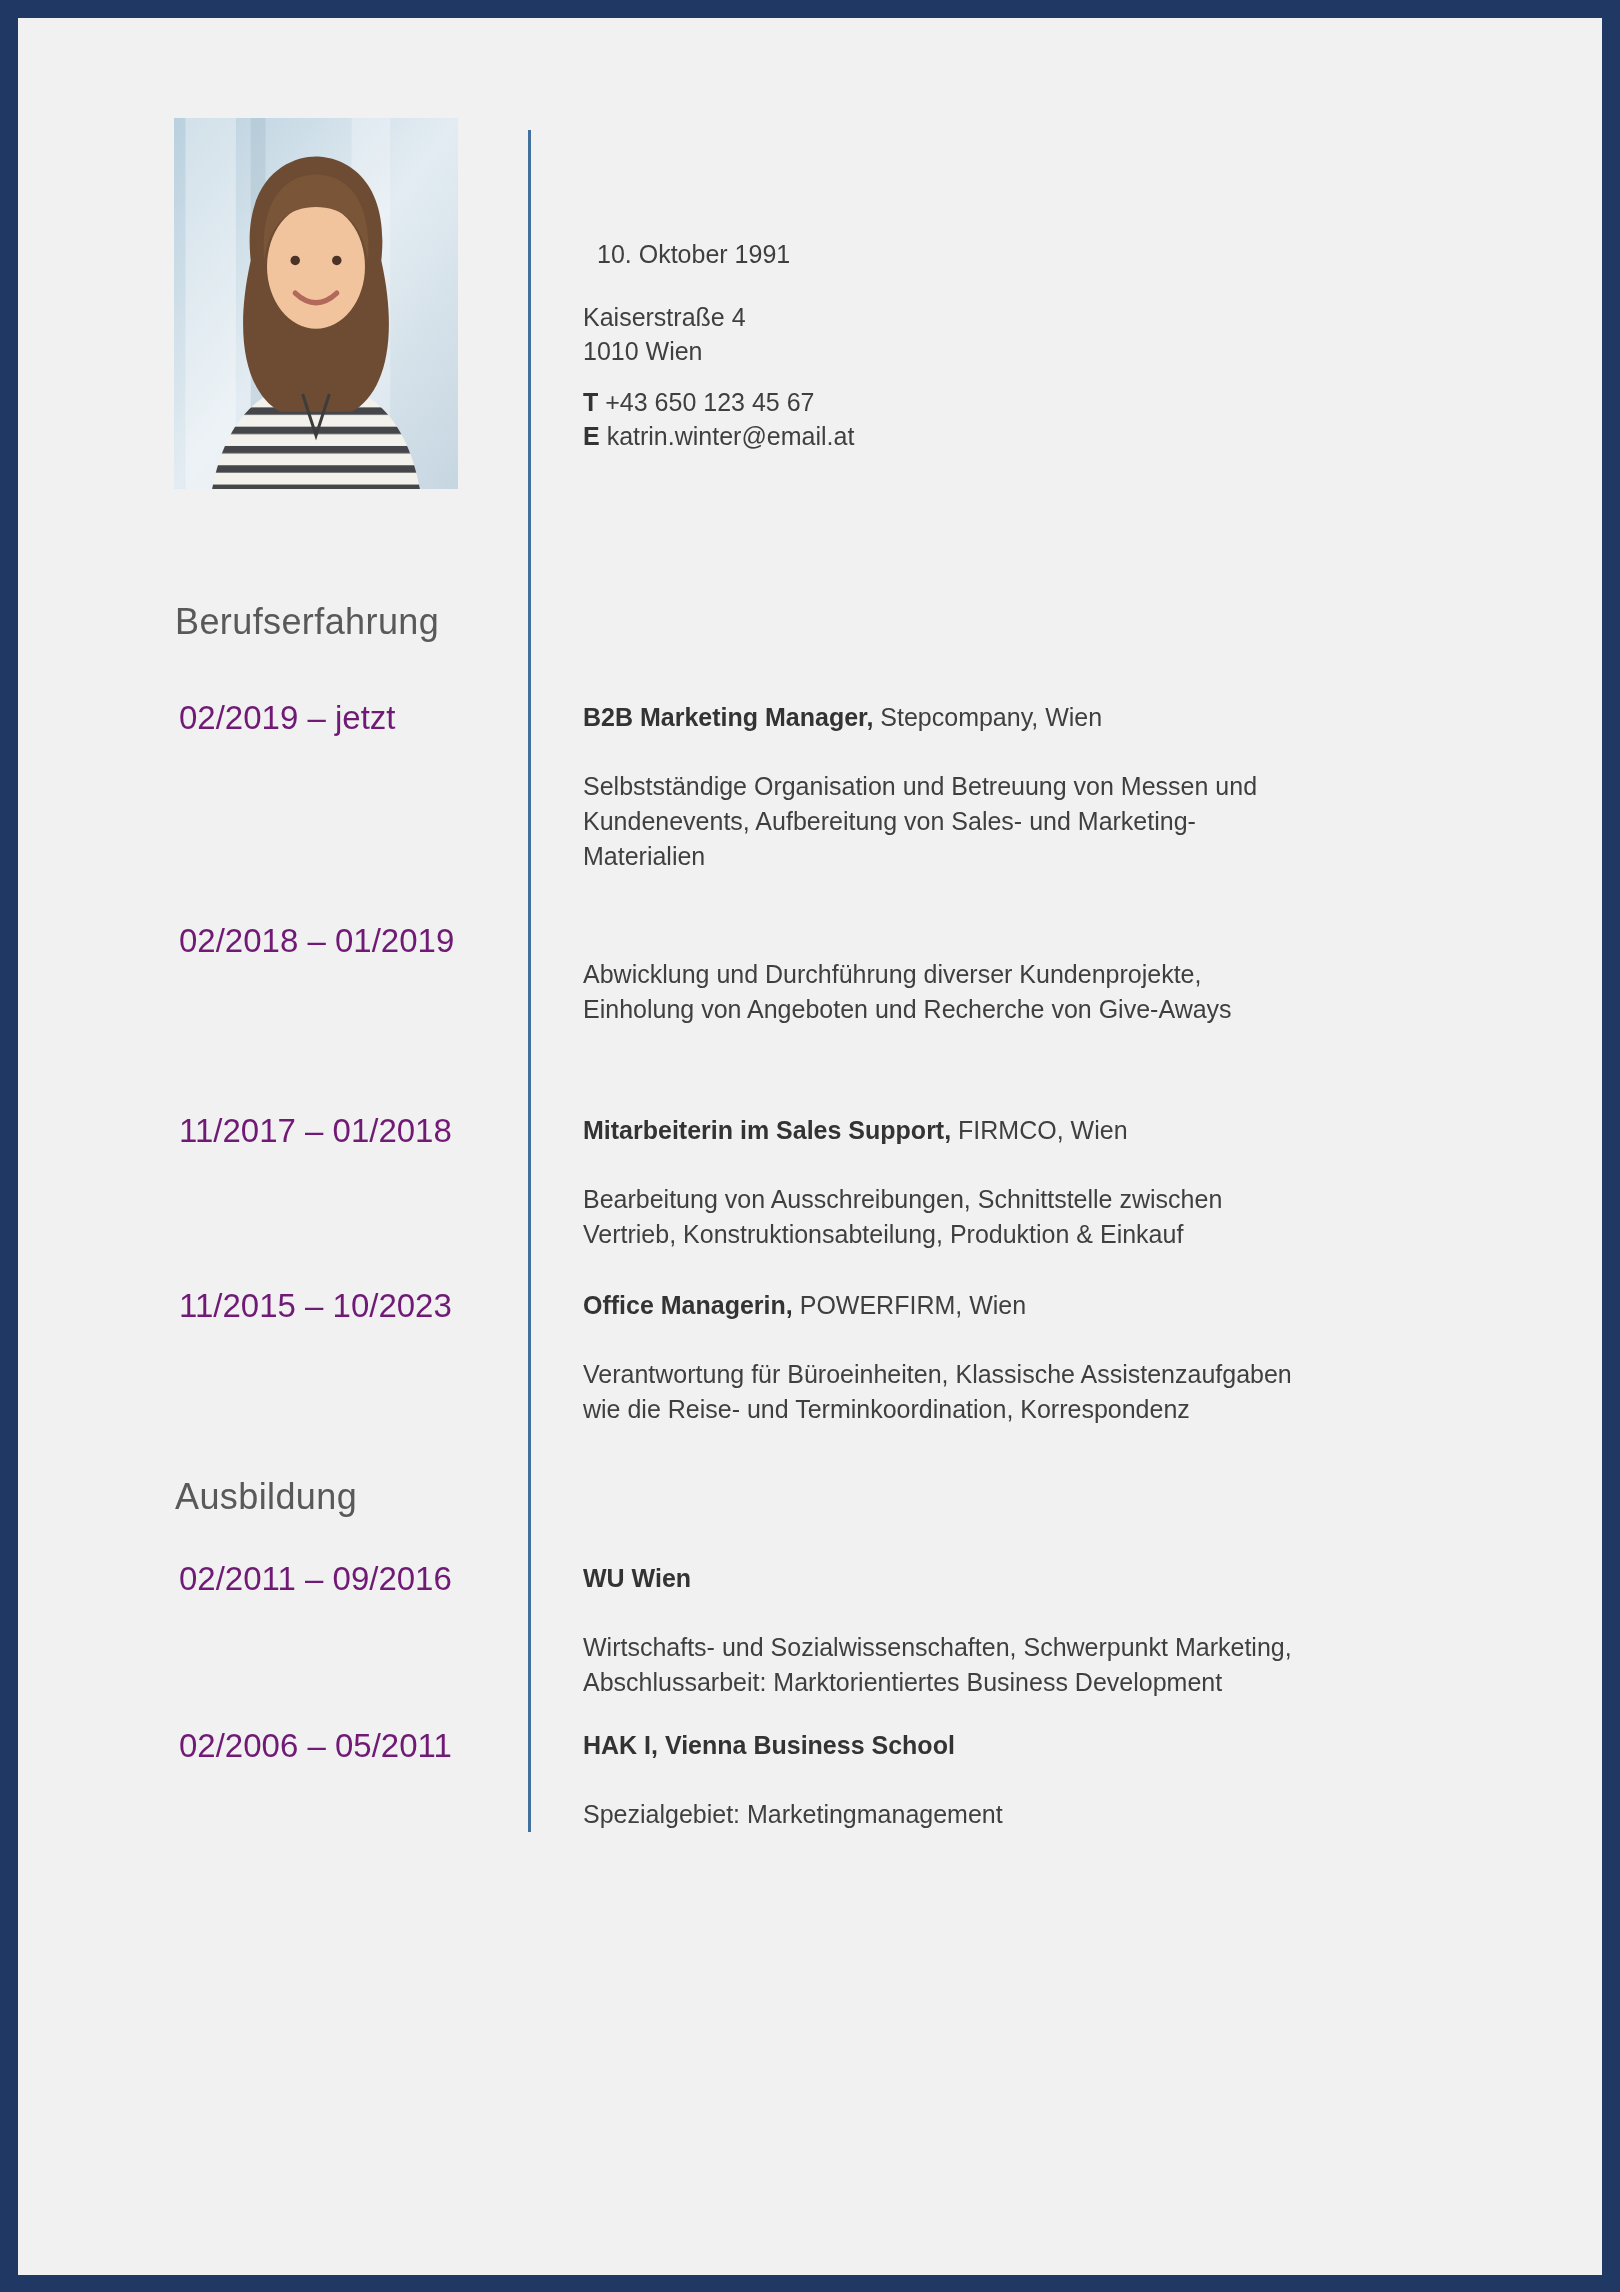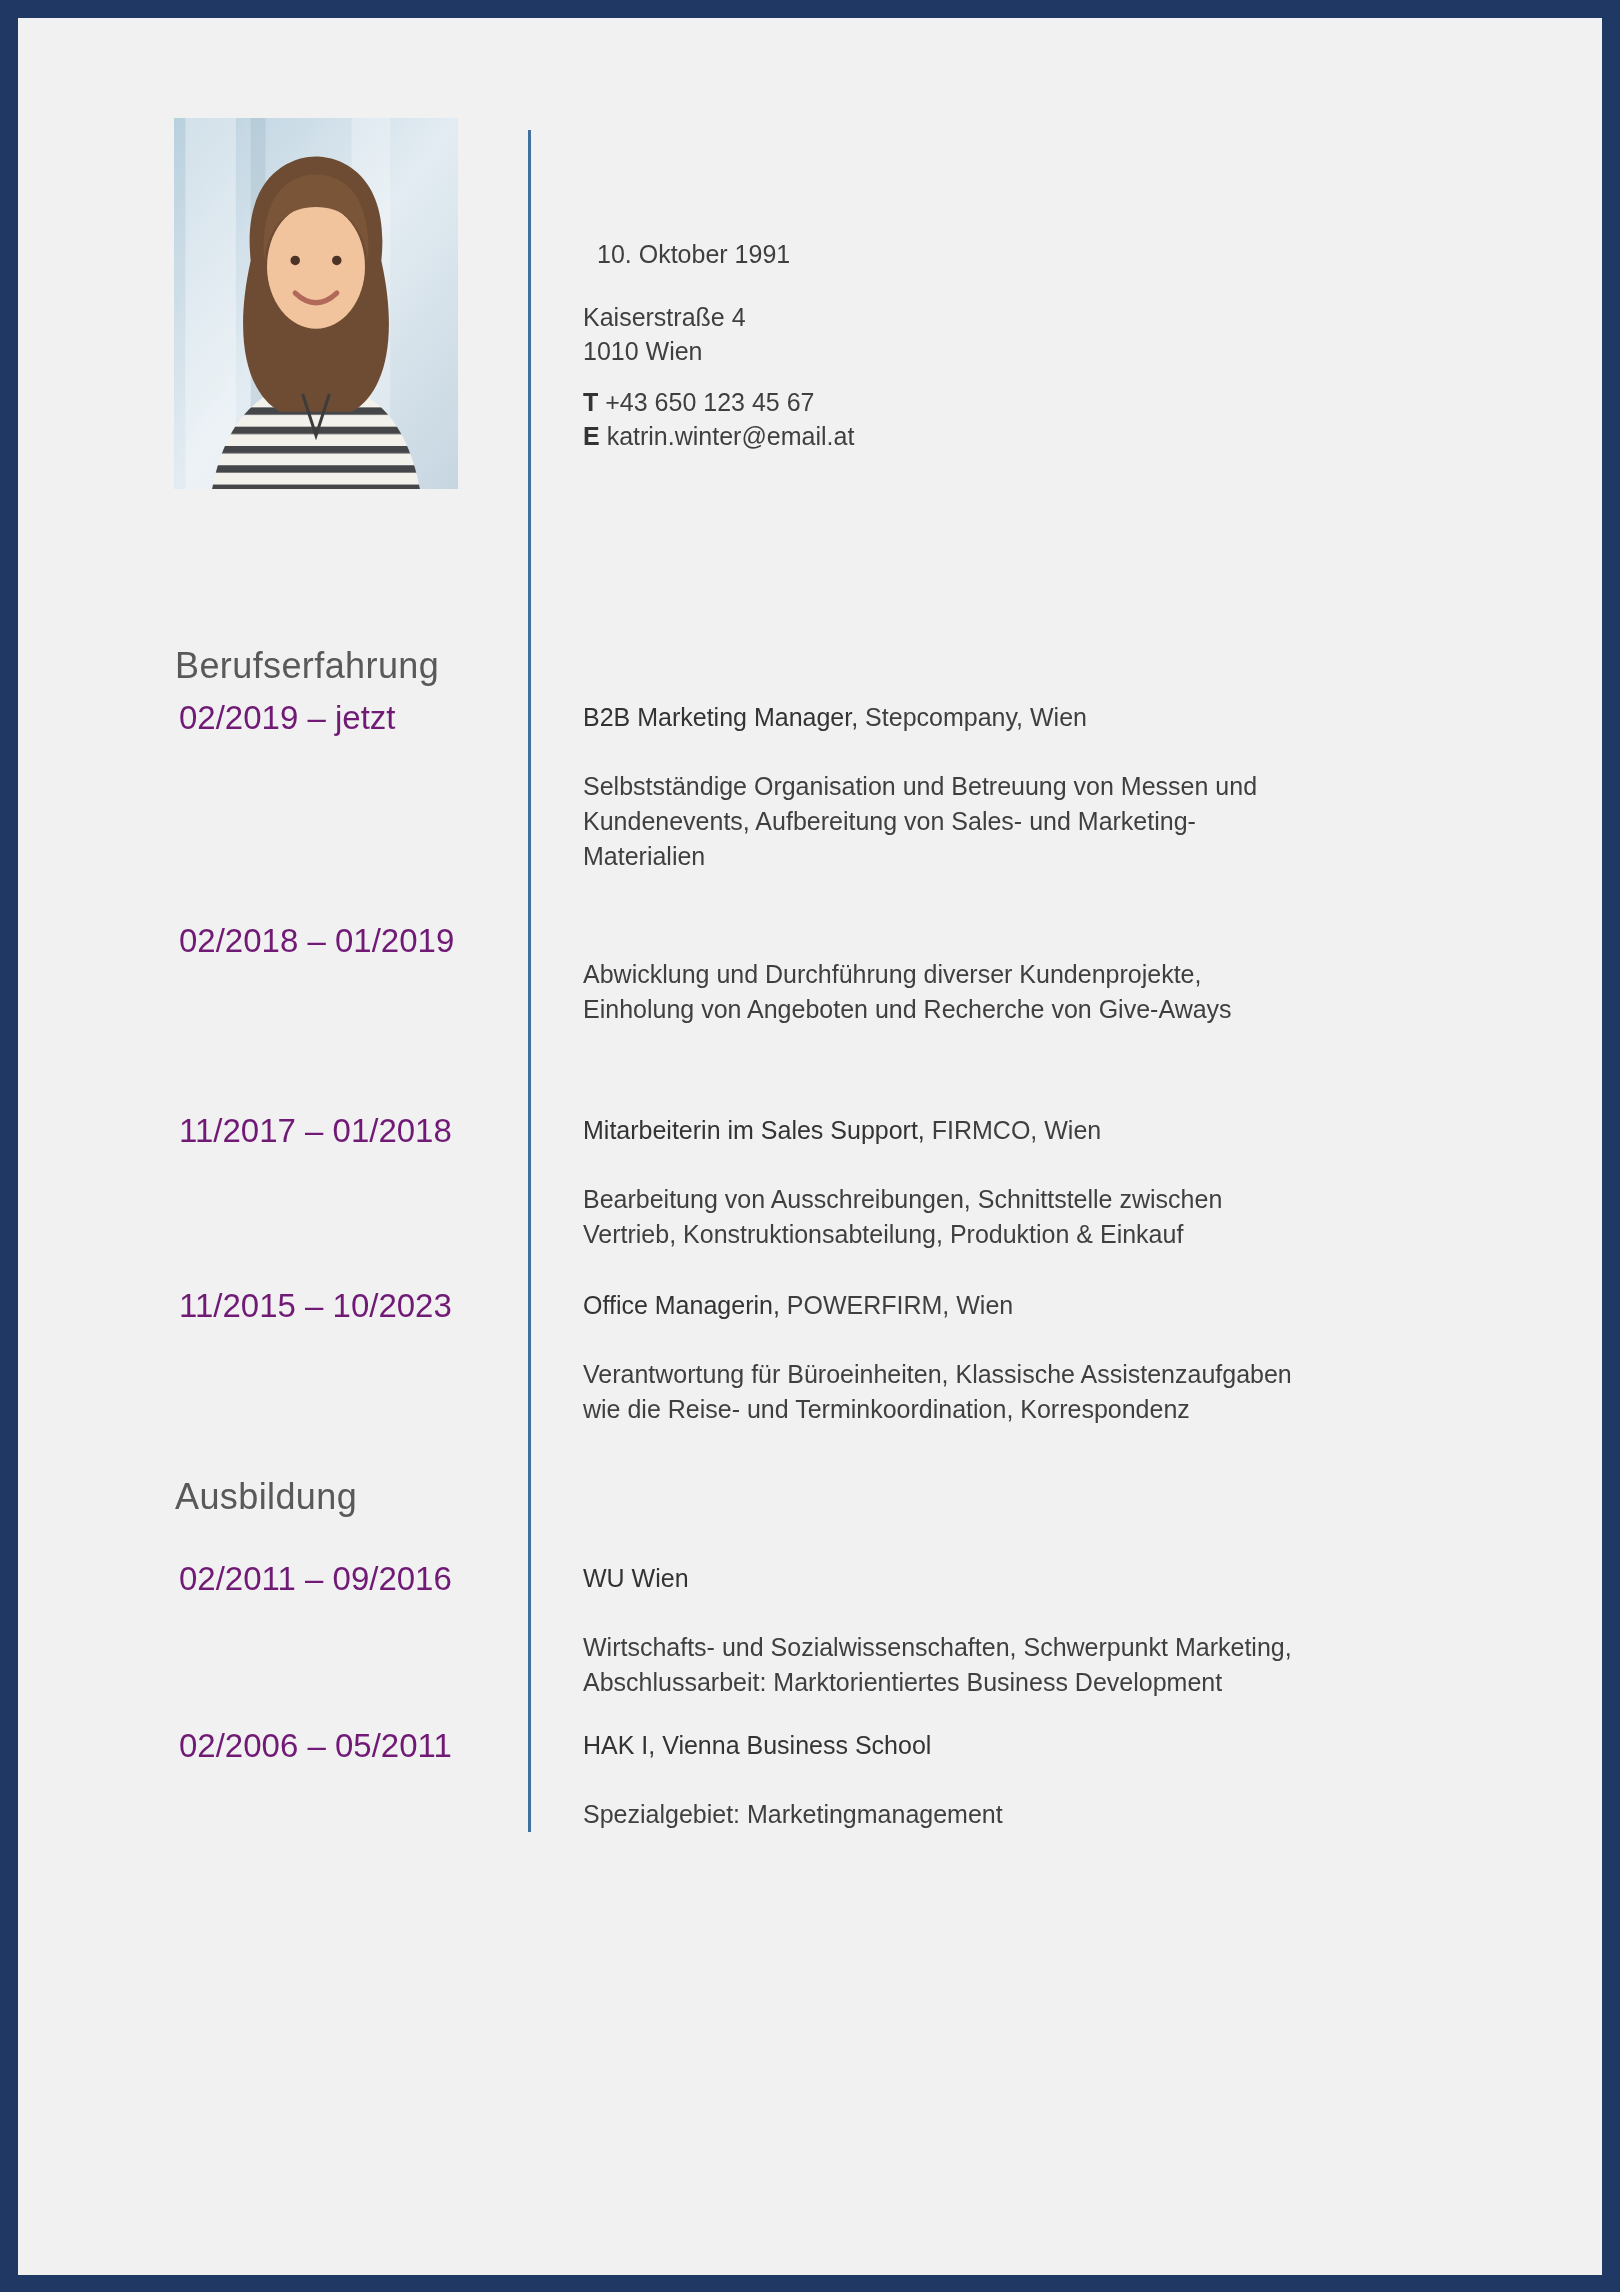--- a/index.html
+++ b/index.html
@@ -60,38 +60,38 @@
   .contact .label { font-weight:bold; color:#333333; }
   .section-heading {
     position:absolute;
     left:157px;
     font-size:36px;
     font-weight:400;
     color:#595959;
     letter-spacing:0.4px;
     line-height:1.2;
   }
-  .heading-experience { top:582px;margin-top:44px; }
+  .heading-experience { top:582px; }
   .heading-education  { top:1457px; }
   .entry { position:absolute; left:0; top:0; width:100%; }
   .entry .date {
     position:absolute;
     left:161px; top:0;
     font-size:33px;
     color:#701a75;
     line-height:35px;
     white-space:nowrap;
   }
   .entry .body {
     position:absolute;
     left:565px; top:0;
     width:788px;
   }
   .entry-title { font-size:25px; line-height:35px; }
-  .entry-title .role { font-weight:normal; color:#333333; }
+  .entry-title .role { font-weight:bold; color:#333333; }
   .entry-title .company { color:#3f3f3f; }
   .entry-title.indent { padding-left:5.4px; }
   .desc {
     margin-top:34px;
     font-size:25px;
     line-height:35px;
     color:#3f3f3f;
     white-space:pre-line;
   }
   .e1 { top:682px; }

